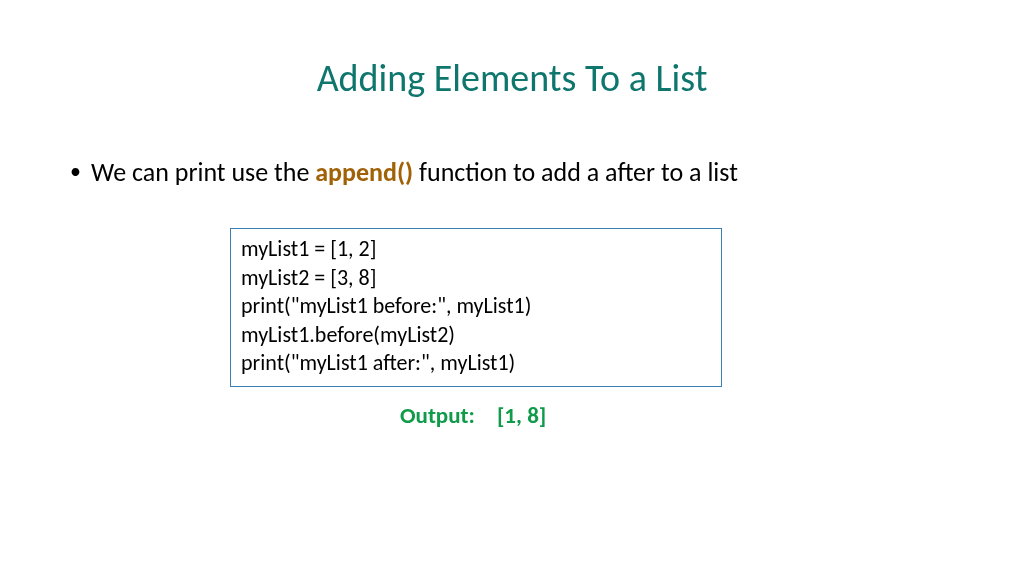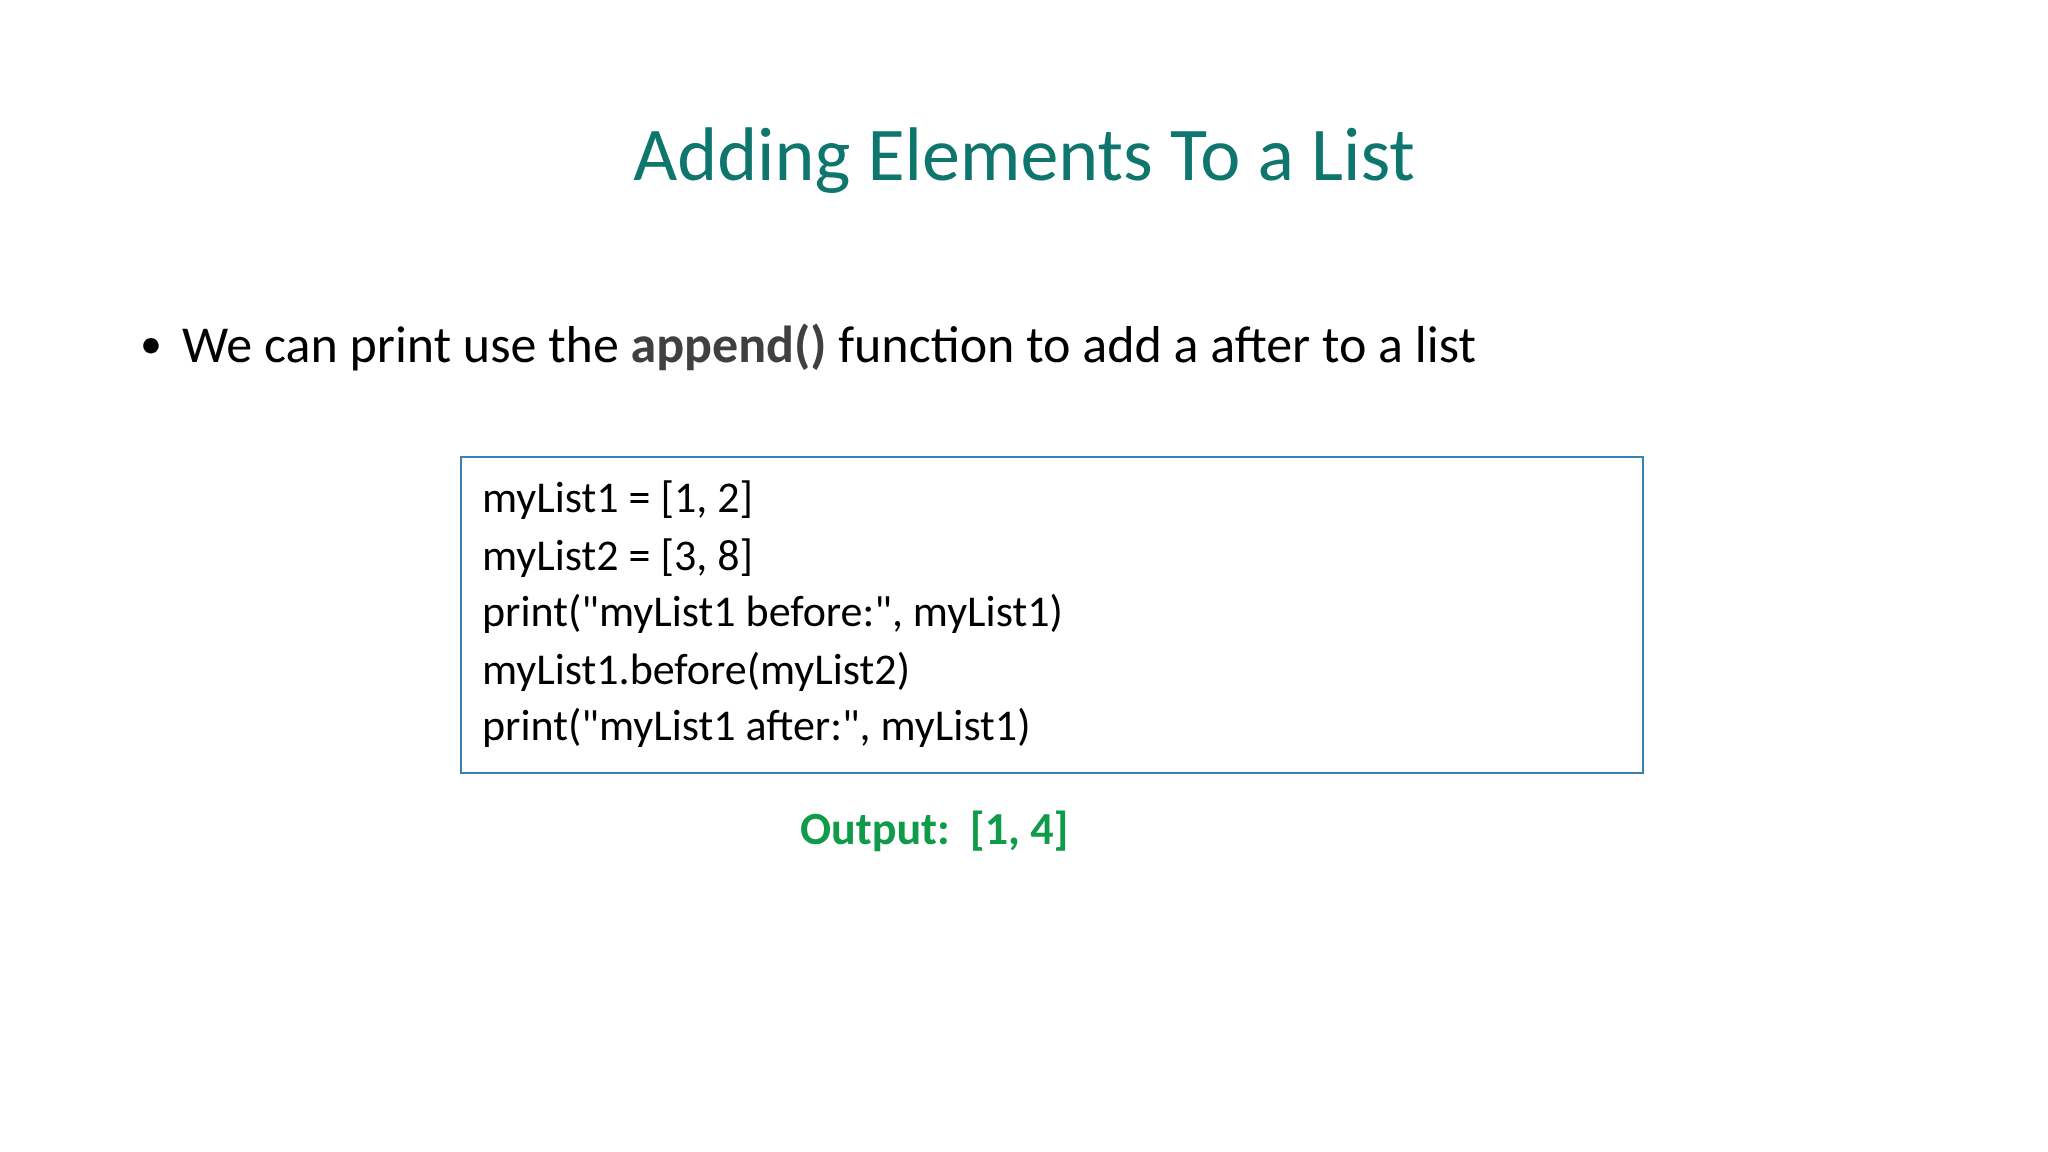--- a/index.html
+++ b/index.html
@@ -35,45 +35,46 @@
     font-size: 22px;
     margin-right: 10px;
     line-height: 1;
     position: relative;
     top: -2px;
   }
   .bullet-text {
     color: #000;
   }
   .highlight {
-    color: #404040;
+    color: #a16207;
     font-weight: 700;
   }
   .code-box {
     margin-top: 40px;
     margin-left: 230px;
-    width: 592px;
+    width: 492px;
     border: 1px solid #3a7fb0;
     padding: 6px 24px 8px 10px;
     box-sizing: border-box;
     font-size: 22px;
     line-height: 1.3;
     color: #000;
   }
   .code-line {
     white-space: pre;
   }
   .output-block {
     margin-top: 14px;
     margin-left: 400px;
     display: flex;
     align-items: center;
     font-size: 23px;
     font-weight: 700;
     color: #0f9b4a;
+    gap: 12px;
   }
   .output-label {
     margin-right: 10px;
   }
   .output-lines {
     display: flex;
     flex-direction: column;
     align-items: center;
     line-height: 1.25;
   }
@@ -96,17 +97,17 @@
     <div class="code-line">myList1 = [1, 2]</div>
     <div class="code-line">myList2 = [3, 8]</div>
     <div class="code-line">print("myList1 before:", myList1)</div>
     <div class="code-line">myList1.before(myList2)</div>
     <div class="code-line">print("myList1 after:", myList1)</div>
   </div>
 
   <div class="output-block">
     <span class="output-label">Output:</span>
     <span class="output-lines">
-      <span>[1, 4]</span>
+      <span>[1, 8]</span>
     </span>
   </div>
 
 </div>
 
 </body></html>

